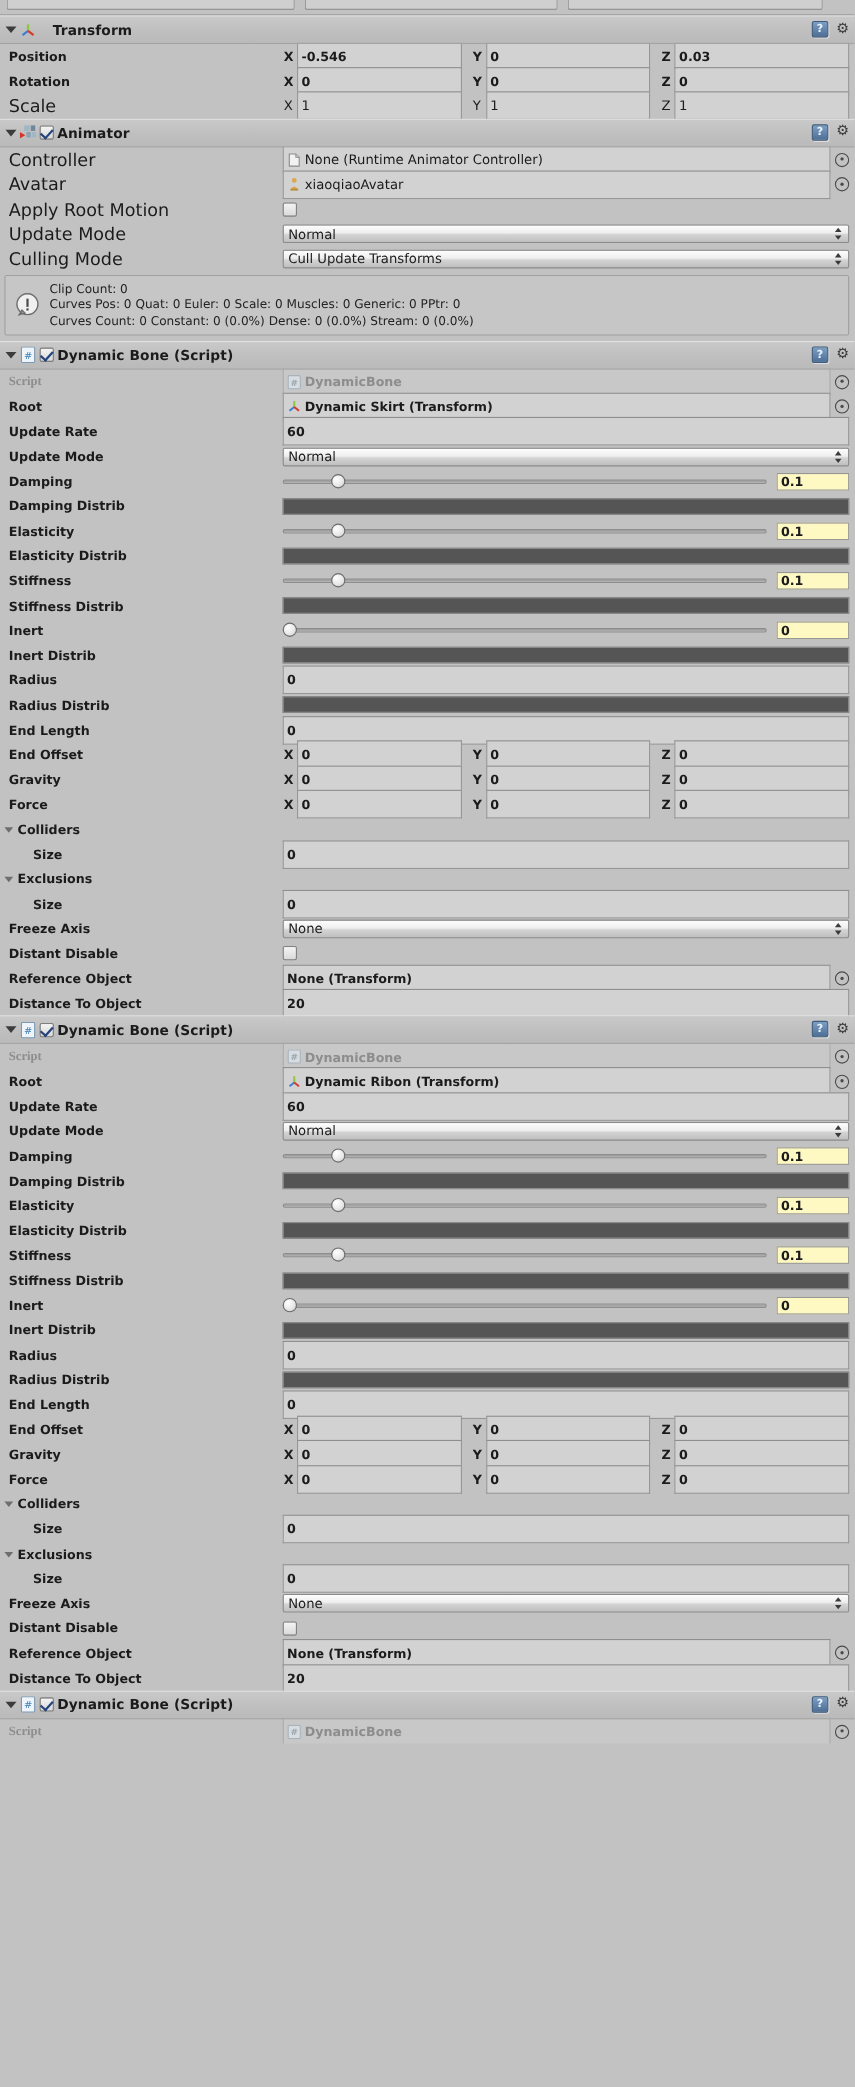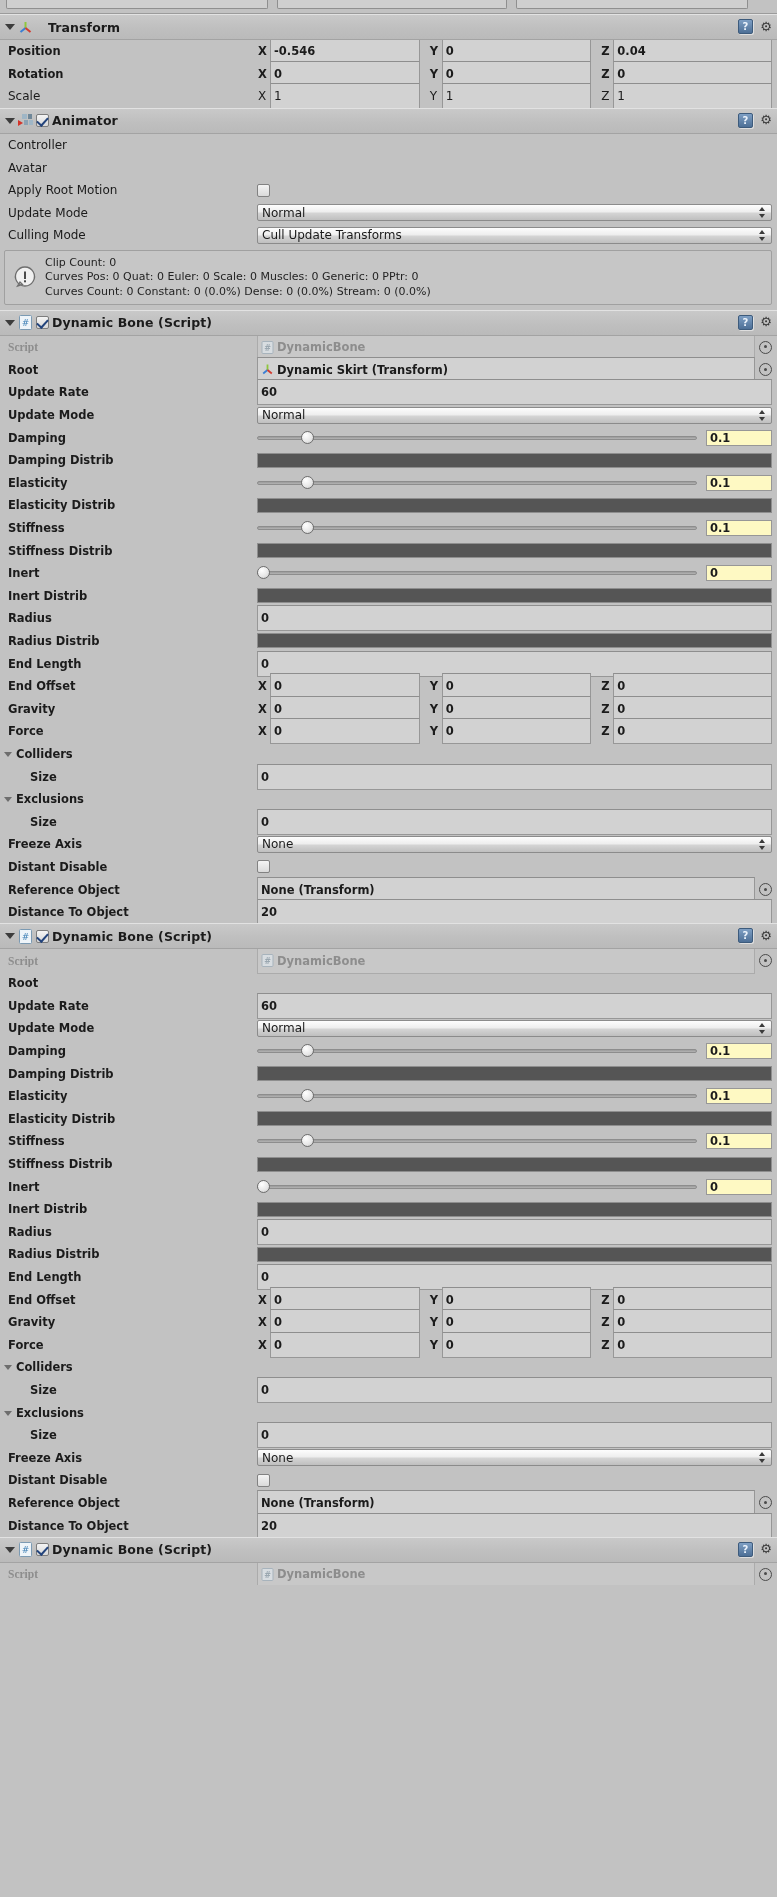--- a/index.html
+++ b/index.html
@@ -132,21 +132,21 @@
     padding-right: 5px;
   }
   .row .label {
     width: 249px;
     flex: 0 0 auto;
     font-weight: bold;
     font-size: 11.5px;
     white-space: nowrap;
     overflow: hidden;
   }
-  .row.thin .label { font-weight: normal; font-size: 12px; }
+  .row.thin .label { font-weight: normal; font-size: 16px; }
   .row .label.indent { padding-left: 22px; }
   .row .label.dim { color: #8d8d8d; font-family: Liberation Serif, serif; }
   .fields { flex: 1 1 auto; display: flex; align-items: center; min-width: 0; }
 
   
   .tf {
     height: 16px;
     background: #d2d2d2;
     border: 1px solid #979797;
     border-top-color: #8e8e8e;
@@ -307,21 +307,21 @@
       <span class="cell">
           <span class="axis">X</span>
           <span class="tf">-0.546</span>
         </span>
       <span class="cell">
           <span class="axis">Y</span>
           <span class="tf">0</span>
         </span>
       <span class="cell">
           <span class="axis">Z</span>
-          <span class="tf">0.04</span>
+          <span class="tf">0.03</span>
         </span>
     </span>
   </div>
 
   <div class="row">
     <span class="label">Rotation</span>
     <span class="v3">
       <span class="cell">
           <span class="axis">X</span>
           <span class="tf">0</span>
@@ -369,24 +369,49 @@
     <span class="cb checked"></span>
     <span class="title">Animator</span>
     <span class="hdr-right">
       <span class="icon-help">?</span>
       <span class="icon-gear">⚙</span>
     </span>
   </div>
 
   <div class="row thin">
     <span class="label">Controller</span>
+    <span class="objrow">
+      <span class="tf norm flex">
+        <span class="objicon">
+          <svg width="13" height="13" viewBox="0 0 13 13">
+              <path d="M2 1 h6 l3 3 v8 h-9 z" fill="#f2f2f2" stroke="#8b8b8b"></path>
+              <path d="M8 1 v3 h3" fill="#d6d6d6" stroke="#8b8b8b"></path>
+            </svg>
+        </span>
+        <span>None (Runtime Animator Controller)</span>
+      </span>
+      <span class="picker"></span>
+    </span>
   </div>
 
   <div class="row thin">
     <span class="label">Avatar</span>
+    <span class="objrow">
+      <span class="tf norm flex">
+        <span class="objicon">
+          <svg width="13" height="13" viewBox="0 0 13 13">
+              <circle cx="6.5" cy="3" r="2.2" fill="#d9a84f"></circle>
+              <path d="M3.2 11 q3.3-5 6.6 0 z" fill="#d9a84f"></path>
+              <rect x="3" y="10.6" width="7" height="1.6" fill="#b98b35"></rect>
+            </svg>
+        </span>
+        <span>xiaoqiaoAvatar</span>
+      </span>
+      <span class="picker"></span>
+    </span>
   </div>
 
   <div class="row thin">
     <span class="label">Apply Root Motion</span>
     <span class="fields">
       <span class="cbonly"></span>
     </span>
   </div>
 
   <div class="row thin">
@@ -722,20 +747,33 @@
             </svg>
         </span>
         <span>DynamicBone</span>
       </span>
       <span class="picker"></span>
     </span>
   </div>
 
   <div class="row">
     <span class="label">Root</span>
+    <span class="objrow">
+      <span class="tf flex">
+        <span class="objicon">
+          <svg width="13" height="13" viewBox="0 0 13 13">
+              <line x1="6.5" y1="7" x2="6.5" y2="1.5" stroke="#8fc63d" stroke-width="1.8"></line>
+              <line x1="6.5" y1="7" x2="2.2" y2="10.5" stroke="#3b7fd4" stroke-width="1.8"></line>
+              <line x1="6.5" y1="7" x2="10.8" y2="10.5" stroke="#d33b2f" stroke-width="1.8"></line>
+            </svg>
+        </span>
+        <span>Dynamic Ribon (Transform)</span>
+      </span>
+      <span class="picker"></span>
+    </span>
   </div>
 
   <div class="row">
     <span class="label">Update Rate</span>
     <span class="fields">
       <span class="tf flex">60</span>
     </span>
   </div>
 
   <div class="row">

